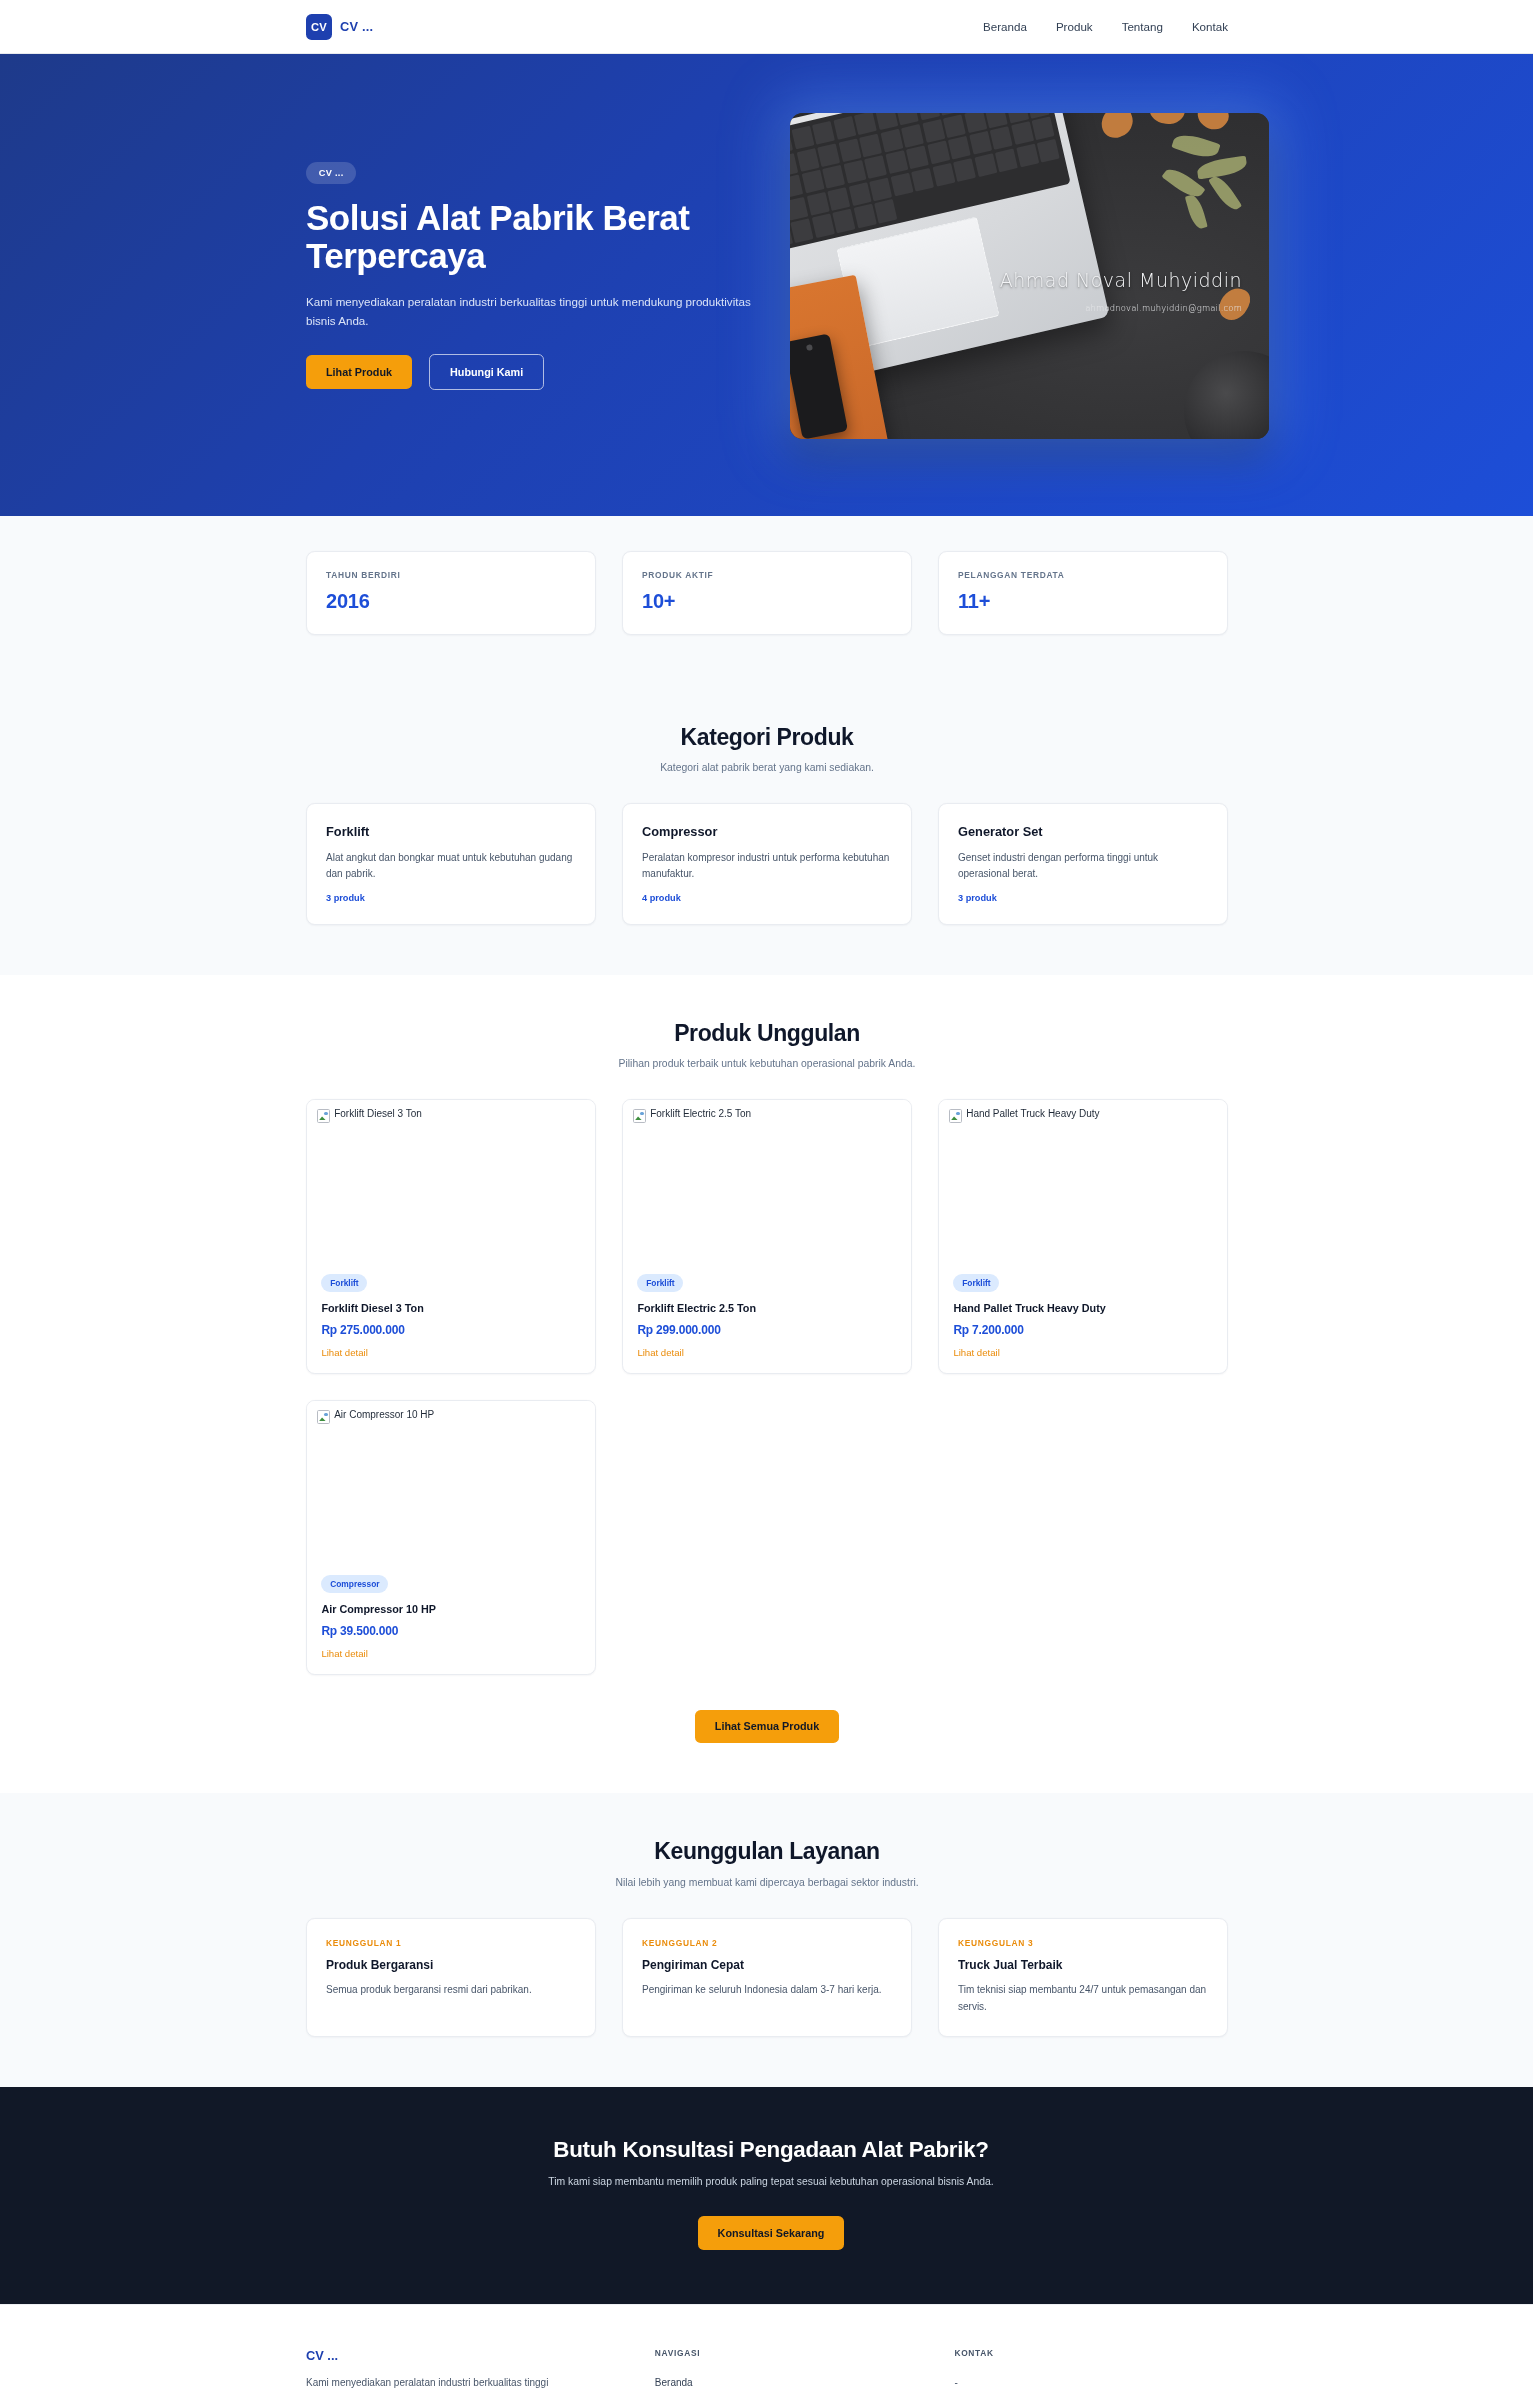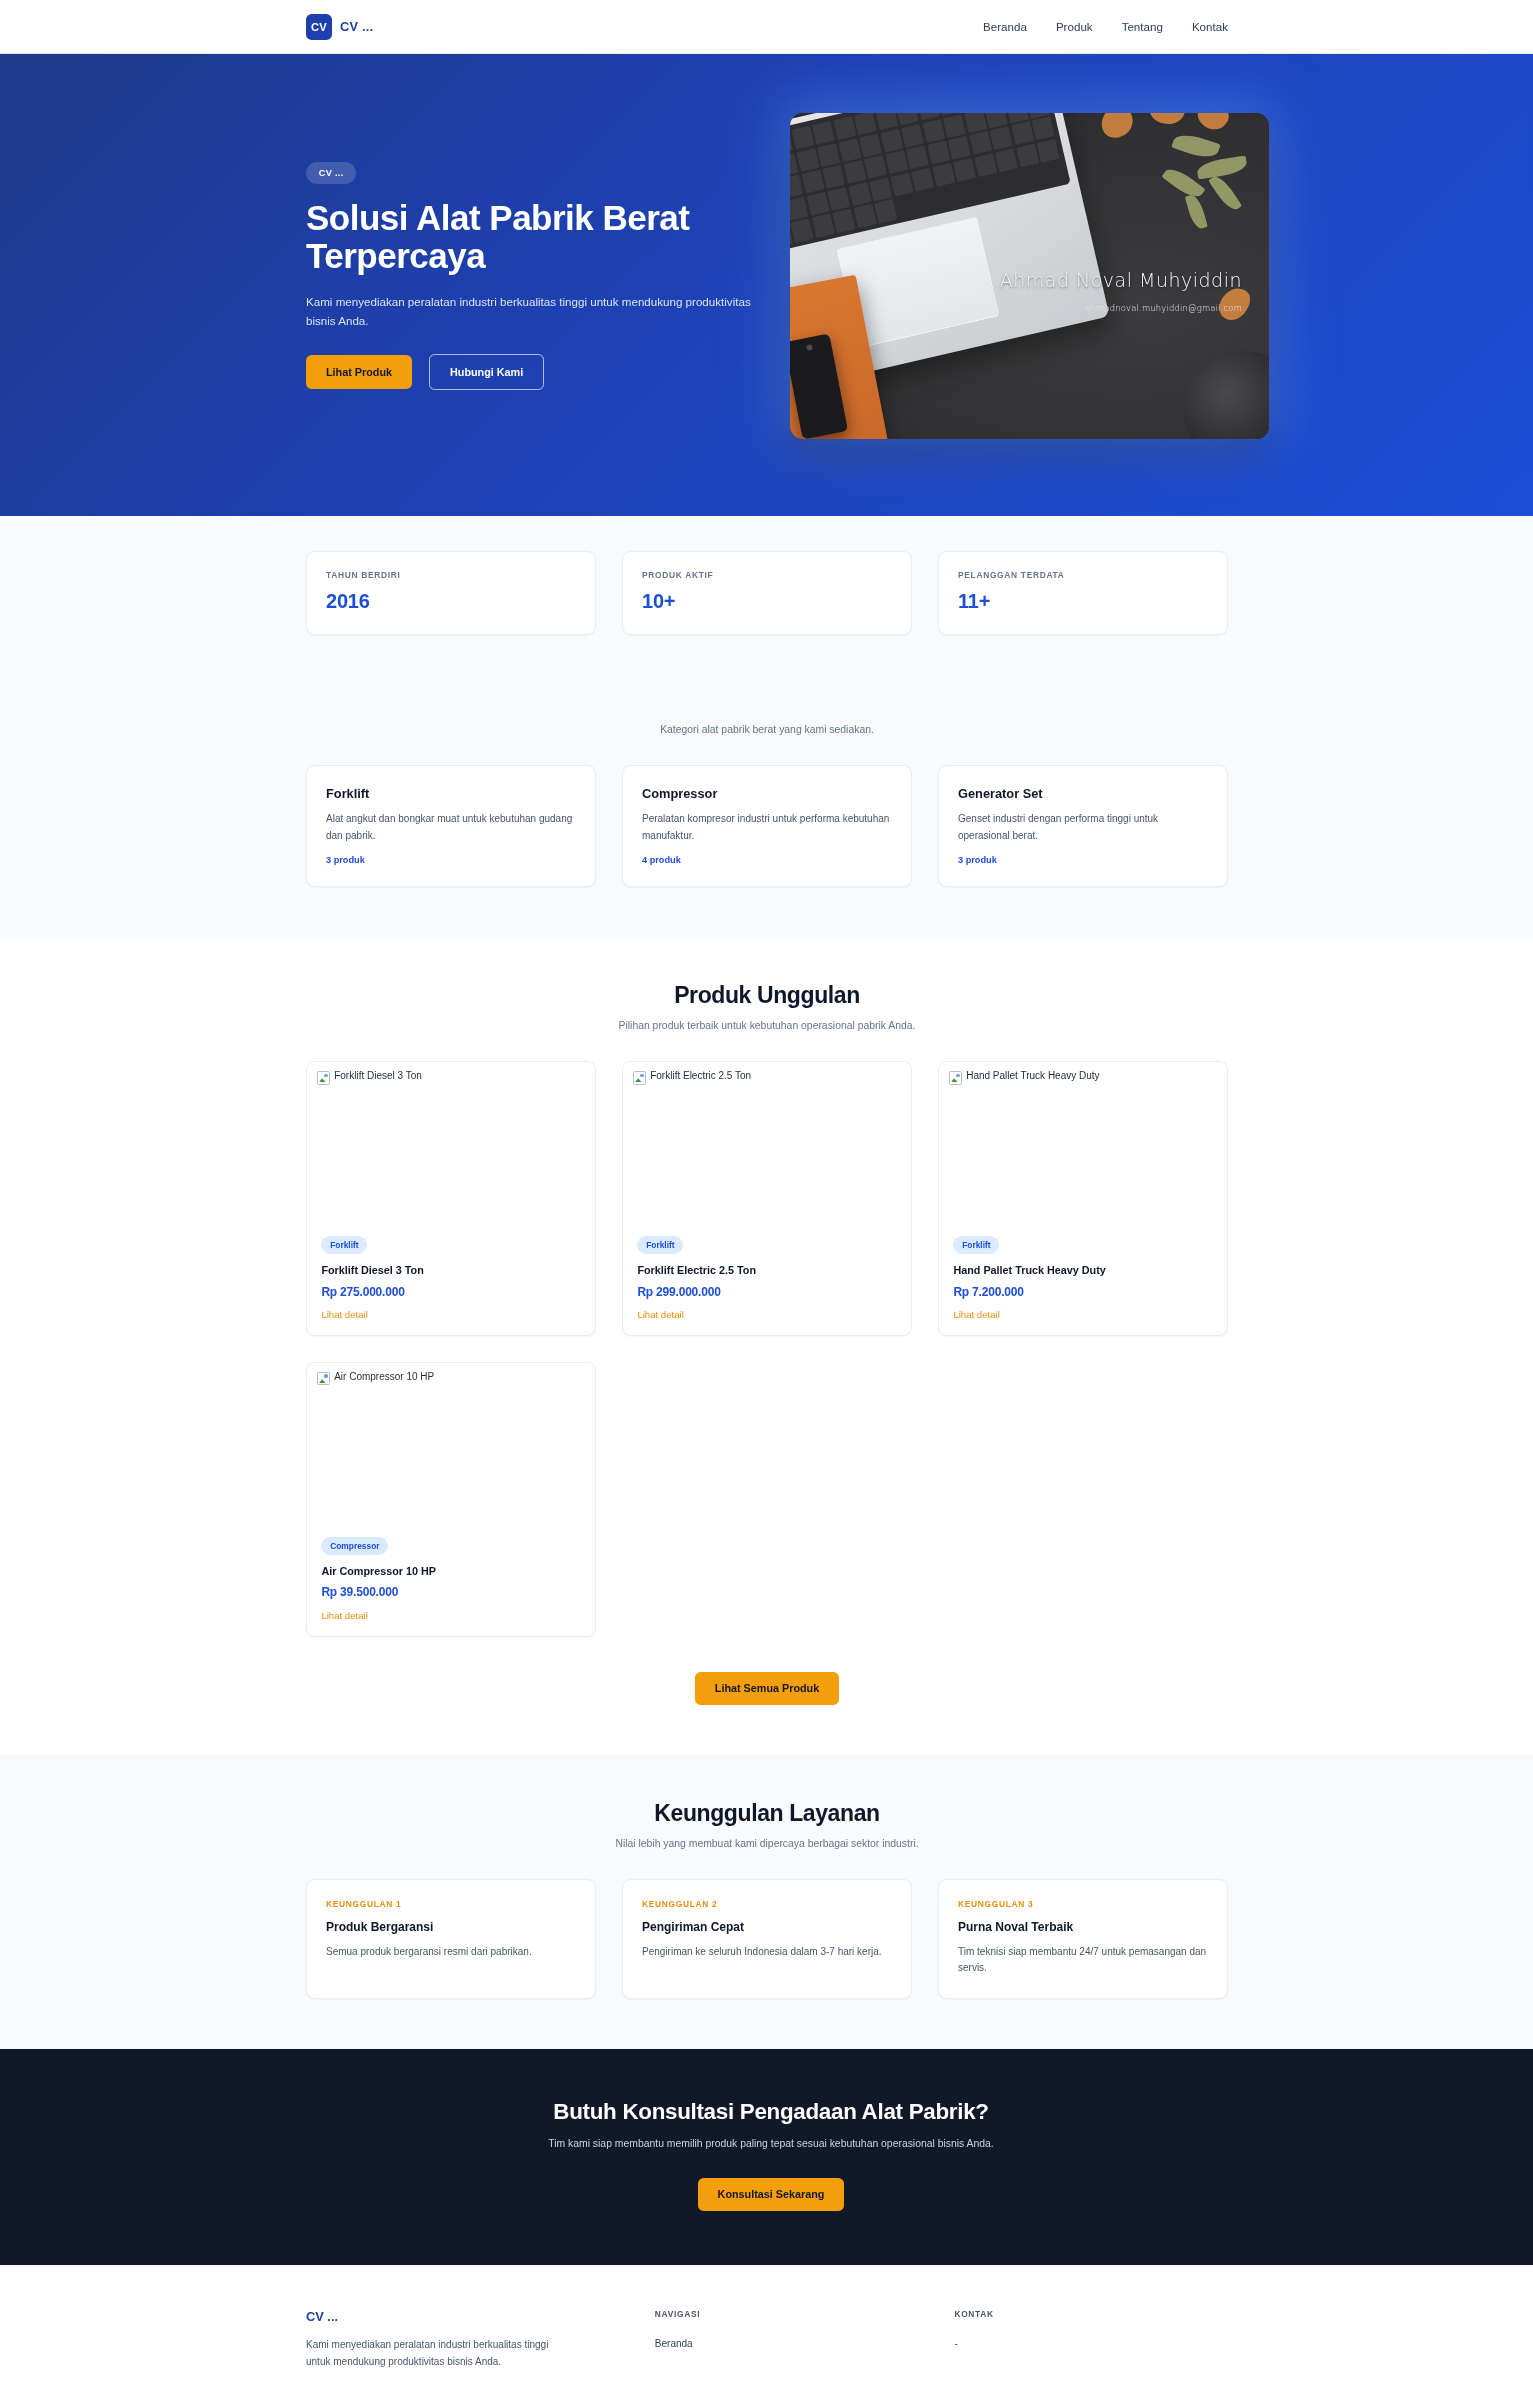--- a/index.html
+++ b/index.html
@@ -367,20 +367,21 @@
       <div class="stat-card">
         <div class="stat-label">PELANGGAN TERDATA</div>
         <div class="stat-value">11+</div>
       </div>
     </div>
   </div>
 </section>
 
 <section class="section soft">
   <div class="wrap">
+    <h2 class="sec-title">Kategori Produk</h2>
     <p class="sec-sub">Kategori alat pabrik berat yang kami sediakan.</p>
     <div class="grid3">
       <div class="cat-card">
         <div class="cat-name">Forklift</div>
         <div class="cat-desc">Alat angkut dan bongkar muat untuk kebutuhan gudang dan pabrik.</div>
         <div class="cat-count">3 produk</div>
       </div>
       <div class="cat-card">
         <div class="cat-name">Compressor</div>
         <div class="cat-desc">Peralatan kompresor industri untuk performa kebutuhan manufaktur.</div>
@@ -478,21 +479,21 @@
         <div class="adv-title">Produk Bergaransi</div>
         <div class="adv-desc">Semua produk bergaransi resmi dari pabrikan.</div>
       </div>
       <div class="adv-card">
         <div class="adv-kicker">KEUNGGULAN 2</div>
         <div class="adv-title">Pengiriman Cepat</div>
         <div class="adv-desc">Pengiriman ke seluruh Indonesia dalam 3-7 hari kerja.</div>
       </div>
       <div class="adv-card">
         <div class="adv-kicker">KEUNGGULAN 3</div>
-        <div class="adv-title">Purna Noval Terbaik</div>
+        <div class="adv-title">Truck Jual Terbaik</div>
         <div class="adv-desc">Tim teknisi siap membantu 24/7 untuk pemasangan dan servis.</div>
       </div>
     </div>
   </div>
 </section>
 
 <section class="cta">
   <div class="wrap">
     <h2>Butuh Konsultasi Pengadaan Alat Pabrik?</h2>
     <p>Tim kami siap membantu memilih produk paling tepat sesuai kebutuhan operasional bisnis Anda.</p>

